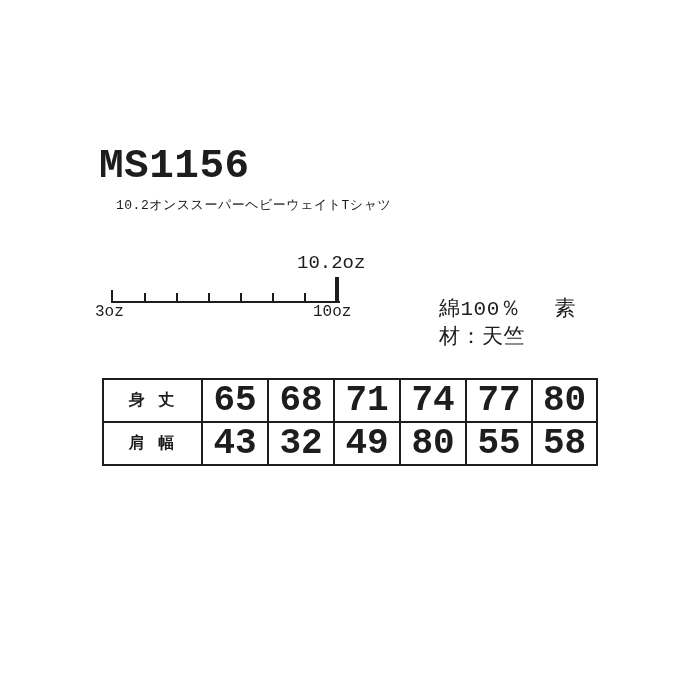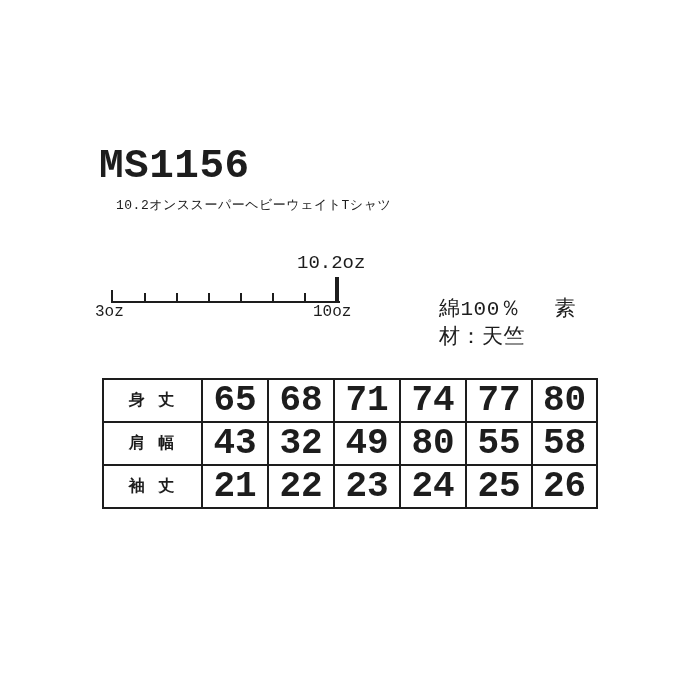--- a/index.html
+++ b/index.html
@@ -190,25 +190,16 @@
       </tr>
       <tr>
         <th class="row-head">肩 幅</th>
         <td class="value-cell">43</td>
         <td class="value-cell">32</td>
         <td class="value-cell">49</td>
         <td class="value-cell">80</td>
         <td class="value-cell">55</td>
         <td class="value-cell">58</td>
       </tr>
-      <tr>
-        <th class="row-head">袖 丈</th>
-        <td class="value-cell">21</td>
-        <td class="value-cell">22</td>
-        <td class="value-cell">23</td>
-        <td class="value-cell">24</td>
-        <td class="value-cell">25</td>
-        <td class="value-cell">26</td>
-      </tr>
     </tbody>
   </table>
 
 </div>
 
 </body></html>

